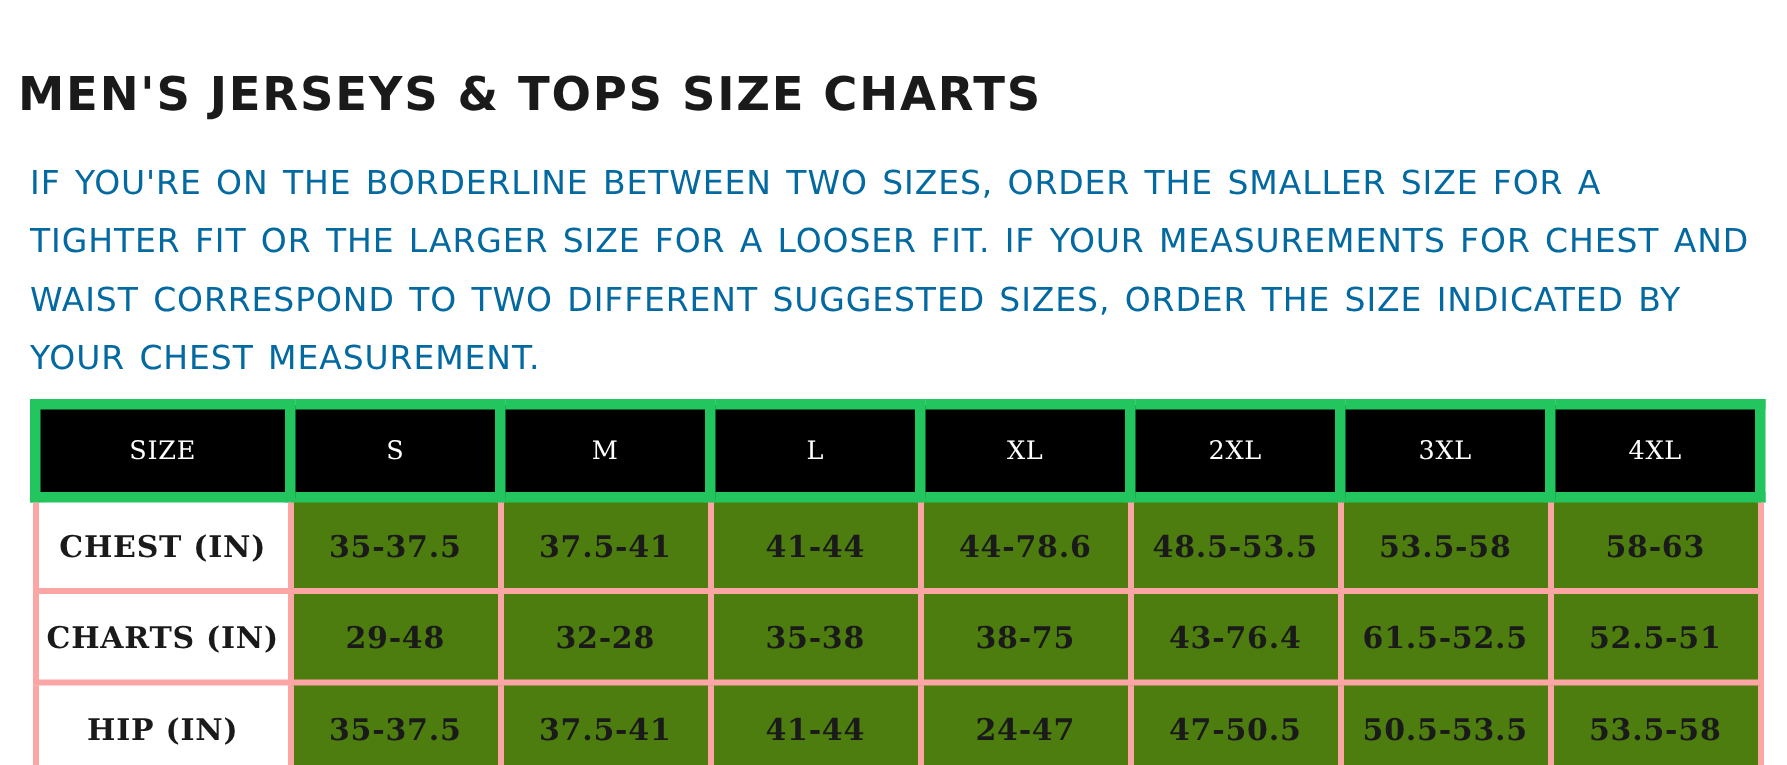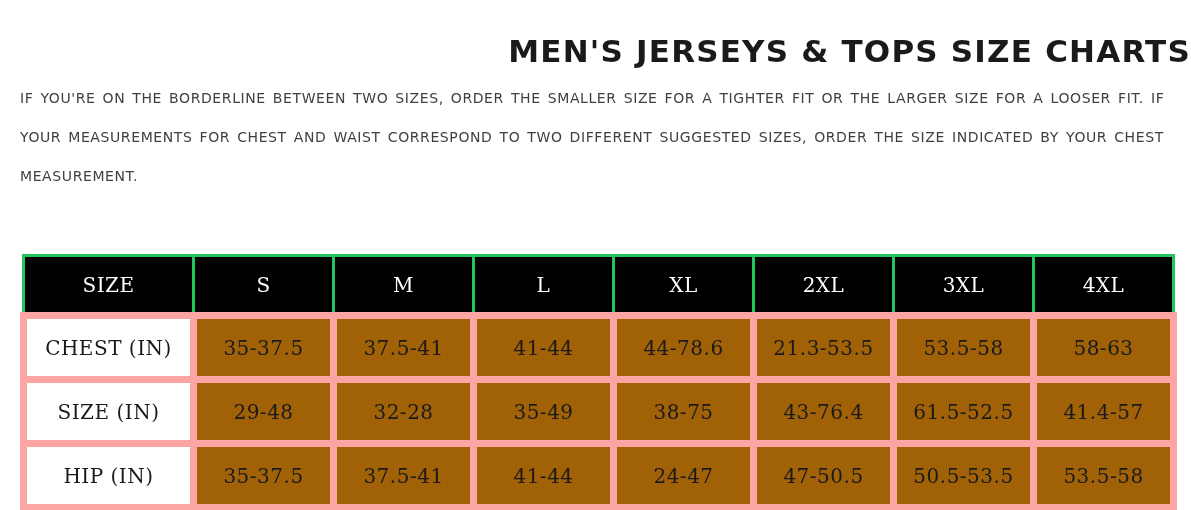--- a/index.html
+++ b/index.html
@@ -15,73 +15,74 @@
     overflow: hidden;
   }
   .page {
     width: 1191px;
     height: 510px;
     box-sizing: border-box;
     padding: 0;
     position: relative;
   }
   .title {
-    text-align: right;
+    text-align: left;
     font-family: "DejaVu Sans", sans-serif;
     font-weight: bold;
     font-size: 31px;
     letter-spacing: 1.2px;
     color: #1a1a1a;
-    margin: 0;
+    margin: 12px;
     padding-top: 33px;
     padding-bottom: 10px;
   }
   .intro {
     font-family: "DejaVu Sans", sans-serif;
-    font-size: 14px;
+    font-size: 22px;
     line-height: 39px;
-    color: #404040;
+    color: #0369a1;
     letter-spacing: 0.6px;
     margin: 0;
     padding: 0 22px 0 20px;
     text-align: left;
     word-spacing: 2px;
   }
   .table-wrap {
     position: absolute;
     left: 20px;
     top: 254px;
     width: 1151px;
   }
   table.size-chart {
     border-collapse: collapse;
     width: 1151px;
     table-layout: fixed;
     font-family: "DejaVu Serif", serif;
   }
   table.size-chart th,
   table.size-chart td {
-    border: 7px solid #fca5a5;
+    border: 4px solid #fca5a5;
     text-align: center;
     vertical-align: middle;
     font-size: 20px;
     height: 57px;
     padding: 0 2px;
     letter-spacing: 0.5px;
+    font-weight: bold;
   }
   table.size-chart thead th {
     background: #000000;
     color: #ffffff;
-    border: 3px solid #22c55e;
-    font-size: 20px;
+    border: 7px solid #22c55e;
+    font-size: 17px;
     height: 55px;
     font-weight: normal;
   }
   table.size-chart tbody td {
-    background: #a16207;
+    background: #4d7c0f;
     color: #1a1a1a;
   }
   table.size-chart tbody td.rowhead {
     background: #ffffff;
     text-align: center;
   }
   col.c0 { width: 170px; }
   col.cx { width: 140px; }
 </style>
 </head>
@@ -117,33 +118,33 @@
           <th>4XL</th>
         </tr>
       </thead>
       <tbody>
         <tr>
           <td class="rowhead">CHEST (IN)</td>
           <td>35-37.5</td>
           <td>37.5-41</td>
           <td>41-44</td>
           <td>44-78.6</td>
-          <td>21.3-53.5</td>
+          <td>48.5-53.5</td>
           <td>53.5-58</td>
           <td>58-63</td>
         </tr>
         <tr>
-          <td class="rowhead">SIZE (IN)</td>
+          <td class="rowhead">CHARTS (IN)</td>
           <td>29-48</td>
           <td>32-28</td>
-          <td>35-49</td>
+          <td>35-38</td>
           <td>38-75</td>
           <td>43-76.4</td>
           <td>61.5-52.5</td>
-          <td>41.4-57</td>
+          <td>52.5-51</td>
         </tr>
         <tr>
           <td class="rowhead">HIP (IN)</td>
           <td>35-37.5</td>
           <td>37.5-41</td>
           <td>41-44</td>
           <td>24-47</td>
           <td>47-50.5</td>
           <td>50.5-53.5</td>
           <td>53.5-58</td>

